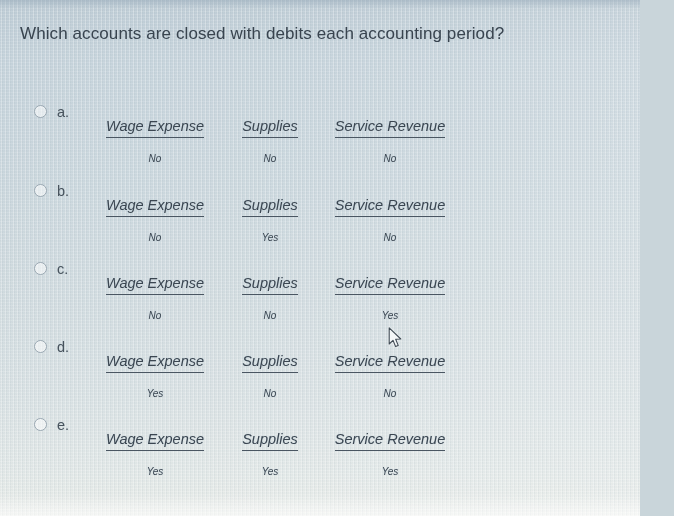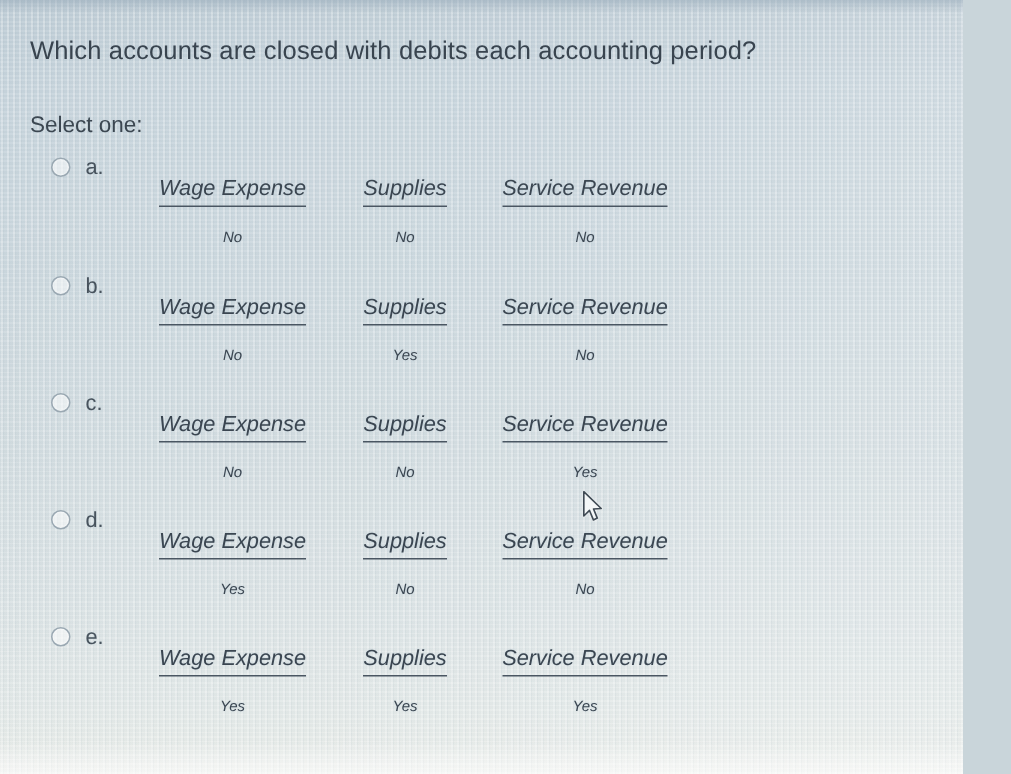--- a/index.html
+++ b/index.html
@@ -10,34 +10,35 @@
     width: 674px;
     height: 516px;
     overflow: hidden;
     font-family: "Liberation Sans", sans-serif;
     background: #c9d5da;
   }
 
   
   #screen {
     position: relative;
-    width: 642px;
+    width: 594px;
     height: 516px;
     overflow: hidden;
     background:
       linear-gradient(180deg,
         #b9c8d2 0px,
         #bfcdd6 6px,
         #c7d4dc 60px,
         #ccd8de 190px,
         #d2dce0 300px,
         #dae2e4 400px,
         #e2e8e7 470px,
         #e7ebe8 500px,
         #eceeea 516px);
+    padding-left: 46px;
   }
   
   #wash {
     position: absolute;
     inset: 0;
     background:
       linear-gradient(110deg, rgba(255,255,255,0.00) 0%, rgba(255,255,255,0.05) 45%, rgba(255,255,255,0.16) 78%, rgba(255,255,255,0.22) 100%);
     pointer-events: none;
   }
   
@@ -199,21 +200,20 @@
   <div id="wash"></div>
   <div id="moire-v"></div>
   <div id="moire-h"></div>
   <div id="band-top"></div>
   <div id="band-bottom"></div>
 
   <div id="content">
 
     <div class="question-text">Which accounts are closed with debits each accounting period?</div>
 
-    <div class="select-one">Select one:</div>
 
     <div class="option" style="top:101px;">
       <div class="radio" style="top:4px;"></div>
       <div class="opt-letter" style="top:3px;">a.</div>
       <div class="table" style="top:16px;">
         <div class="row head">
           <div class="cell col-a"><span>Wage Expense</span></div>
           <div class="cell col-b"><span>Supplies</span></div>
           <div class="cell col-c"><span>Service Revenue</span></div>
         </div>

